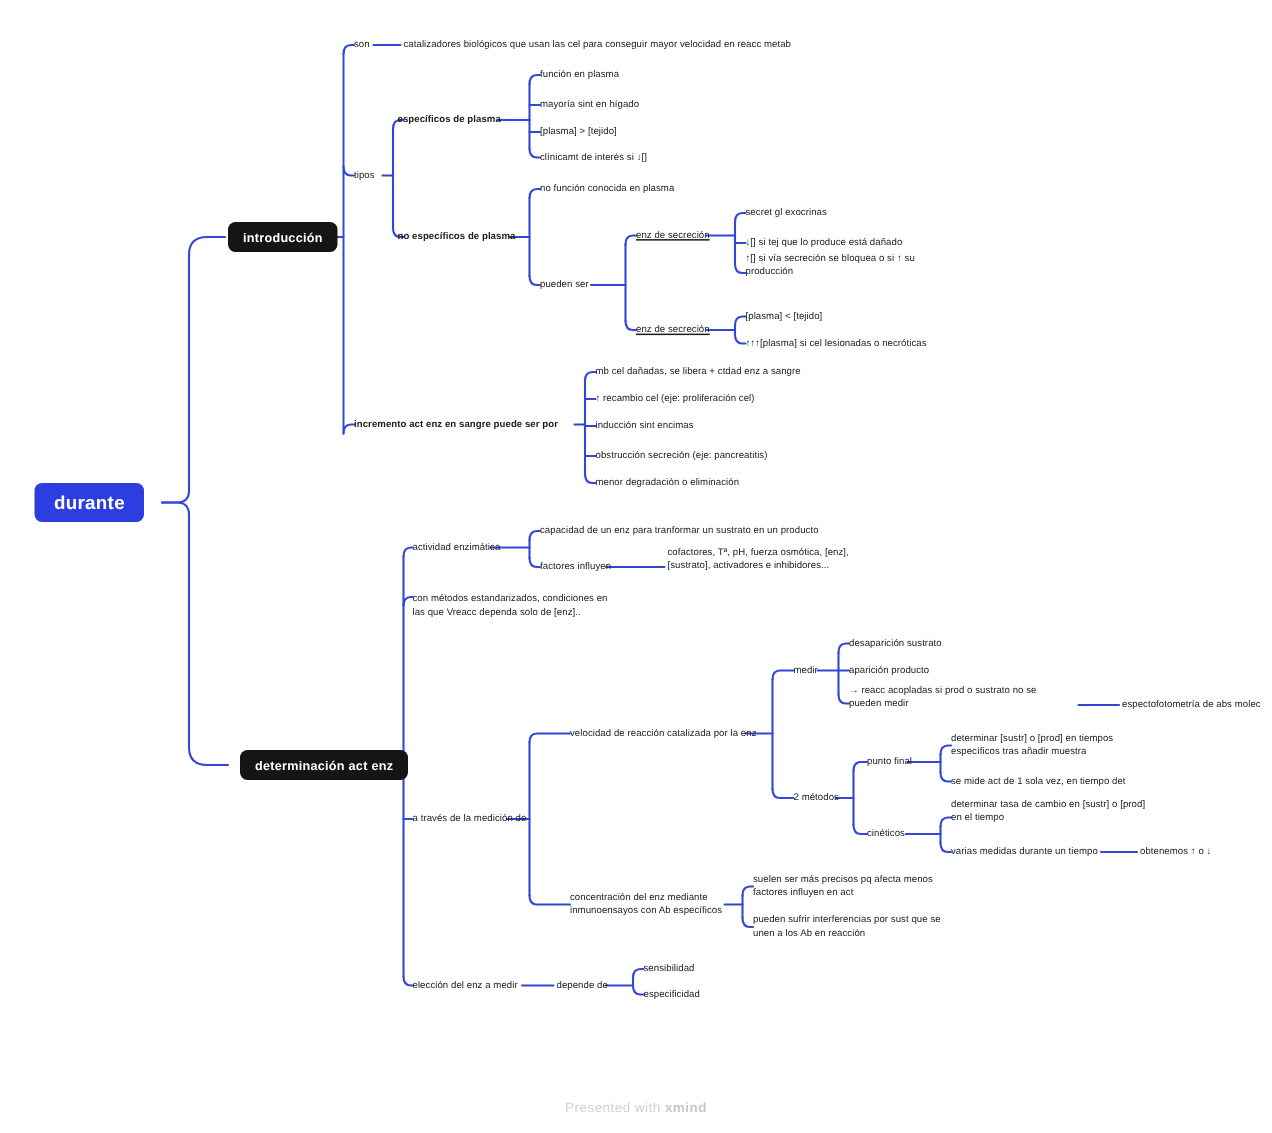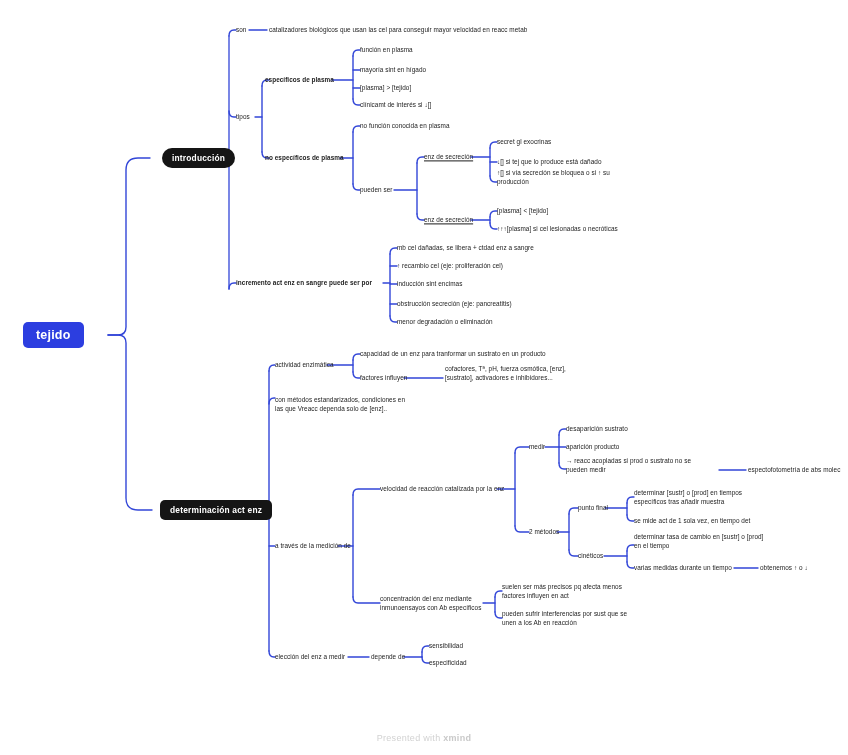--- a/index.html
+++ b/index.html
@@ -183,23 +183,23 @@
       <path d="M348 657 L369 657"></path>
       <path d="M404 657 L422 657"></path>
       <path d="M422 652 L422 657"></path>
       <path d="M422 652 Q422 646 427 646 L429 646"></path>
       <path d="M422 657 Q422 663 427 663 L429 663"></path>
 
       <path d="M249 30 L267 30"></path>
     </g>
   </svg>
 
-  <div class="root-node" style="left:23px; top:335px;">tejido</div>
-
-  <div class="main-node" style="left:162px; top:158px;border-radius:10px;">introducción</div>
+  <div class="root-node" style="left:23px; top:335px;">durante</div>
+
+  <div class="main-node" style="left:152px; top:158px;">introducción</div>
 
   <div class="main-node" style="left:160px; top:510px;">determinación act enz</div>
 
   <div class="node" style="left:236px; top:30px;">son</div>
   <div class="node" style="left:269px; top:30px;">catalizadores biológicos que usan las cel para conseguir mayor velocidad en reacc metab</div>
   <div class="node" style="left:236px; top:117px;">tipos</div>
   <div class="node bold" style="left:265px; top:80px;">específicos de plasma</div>
   <div class="node" style="left:360px; top:50px;">función en plasma</div>
   <div class="node" style="left:360px; top:70px;">mayoría sint en hígado</div>
   <div class="node" style="left:360px; top:88px;">[plasma] &gt; [tejido]</div>

